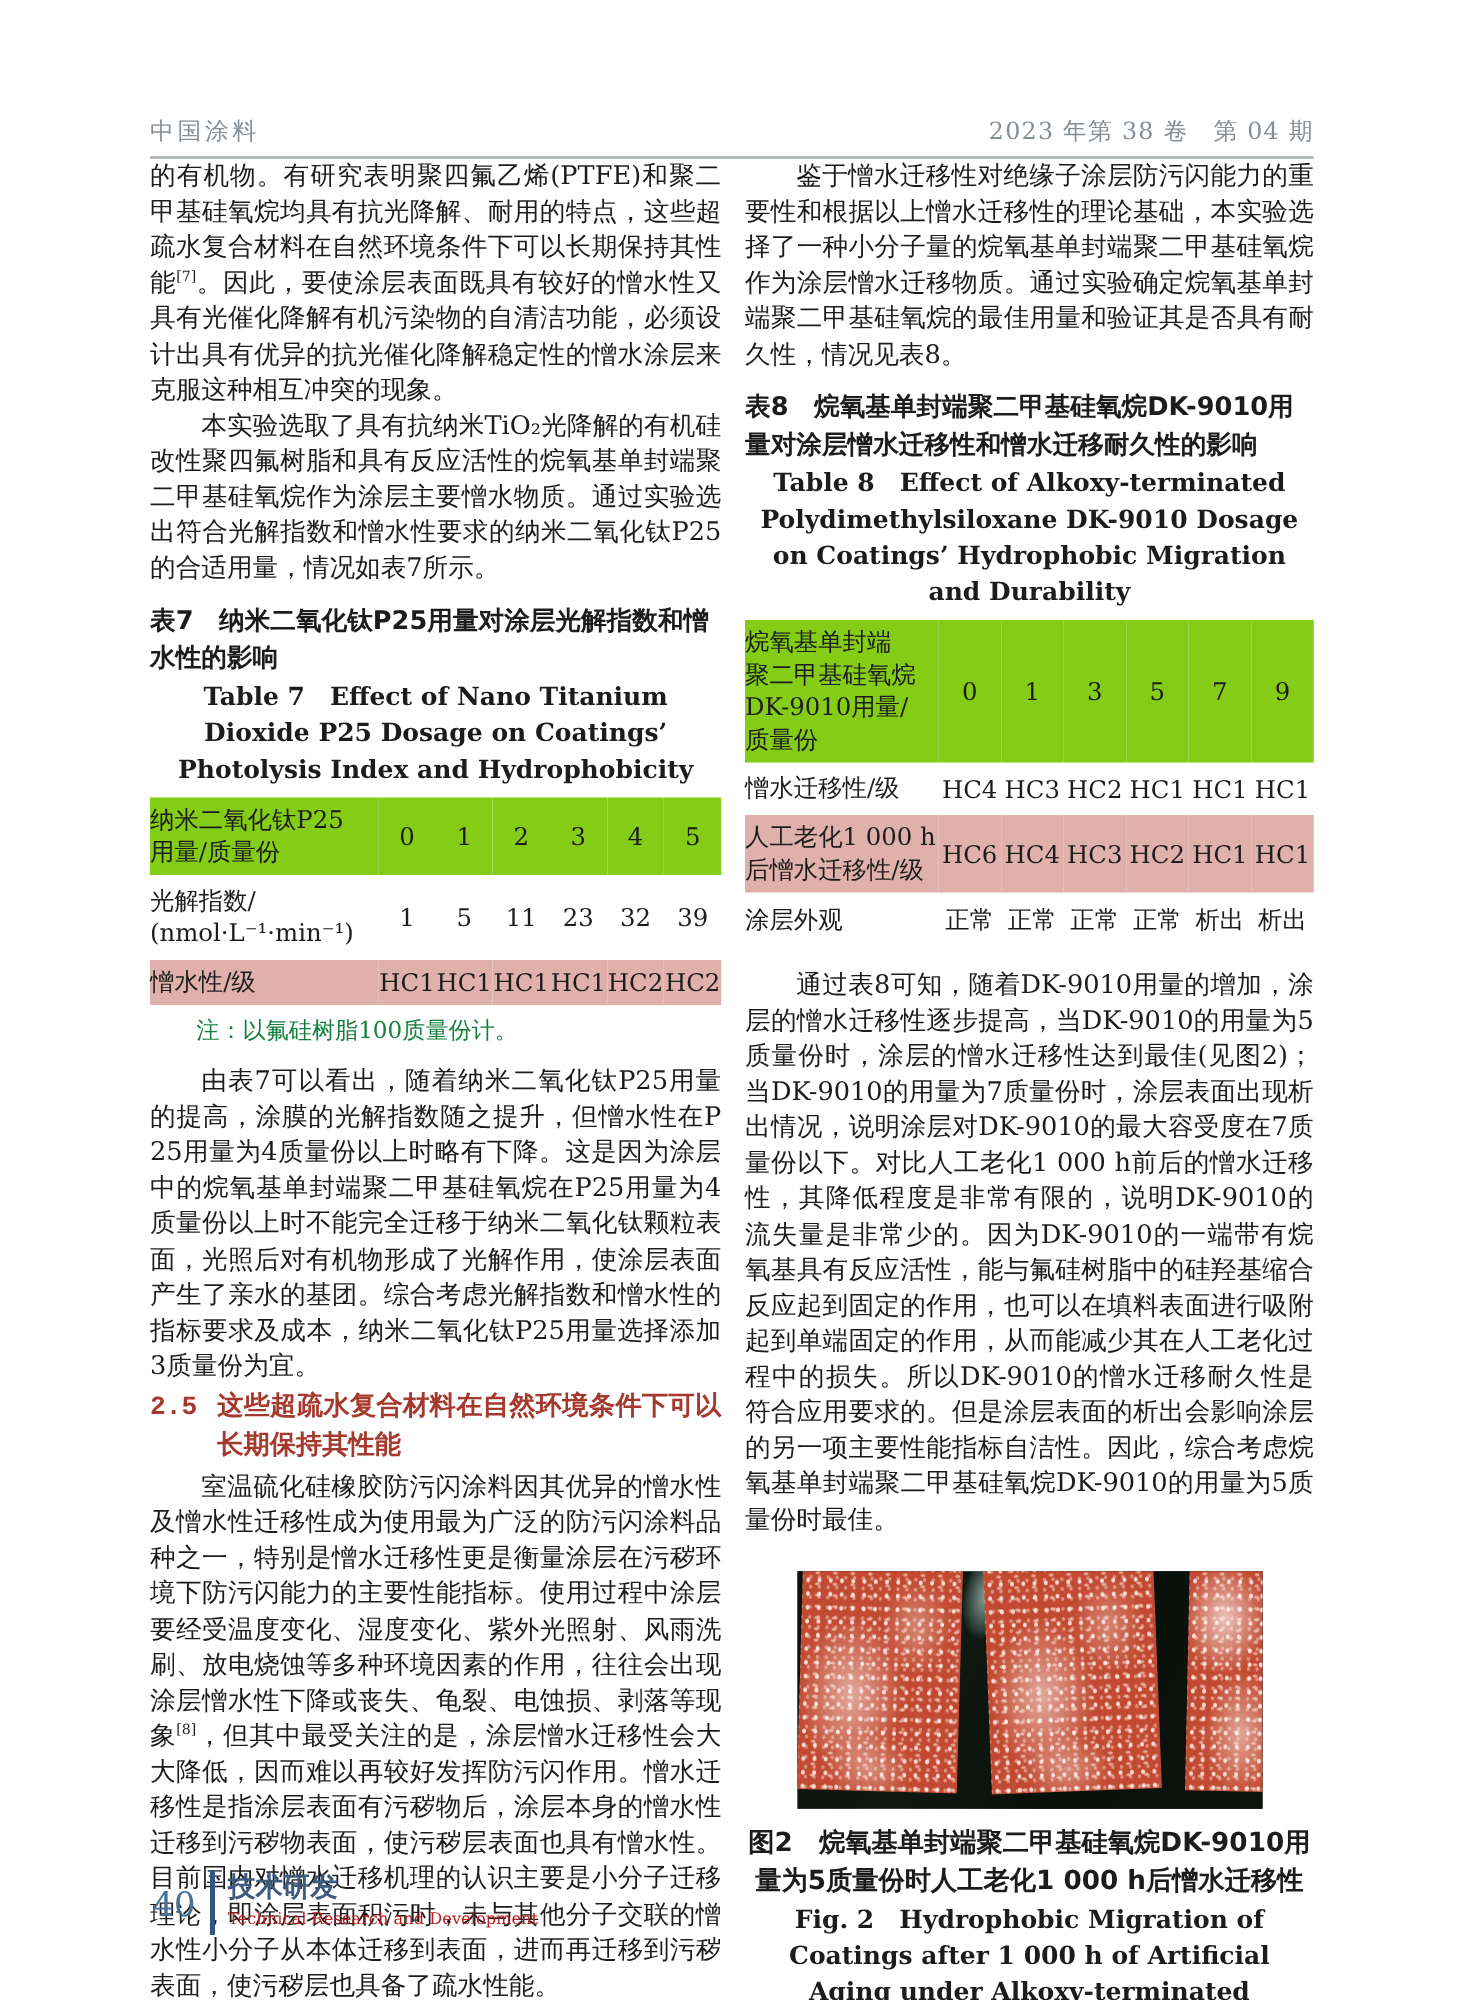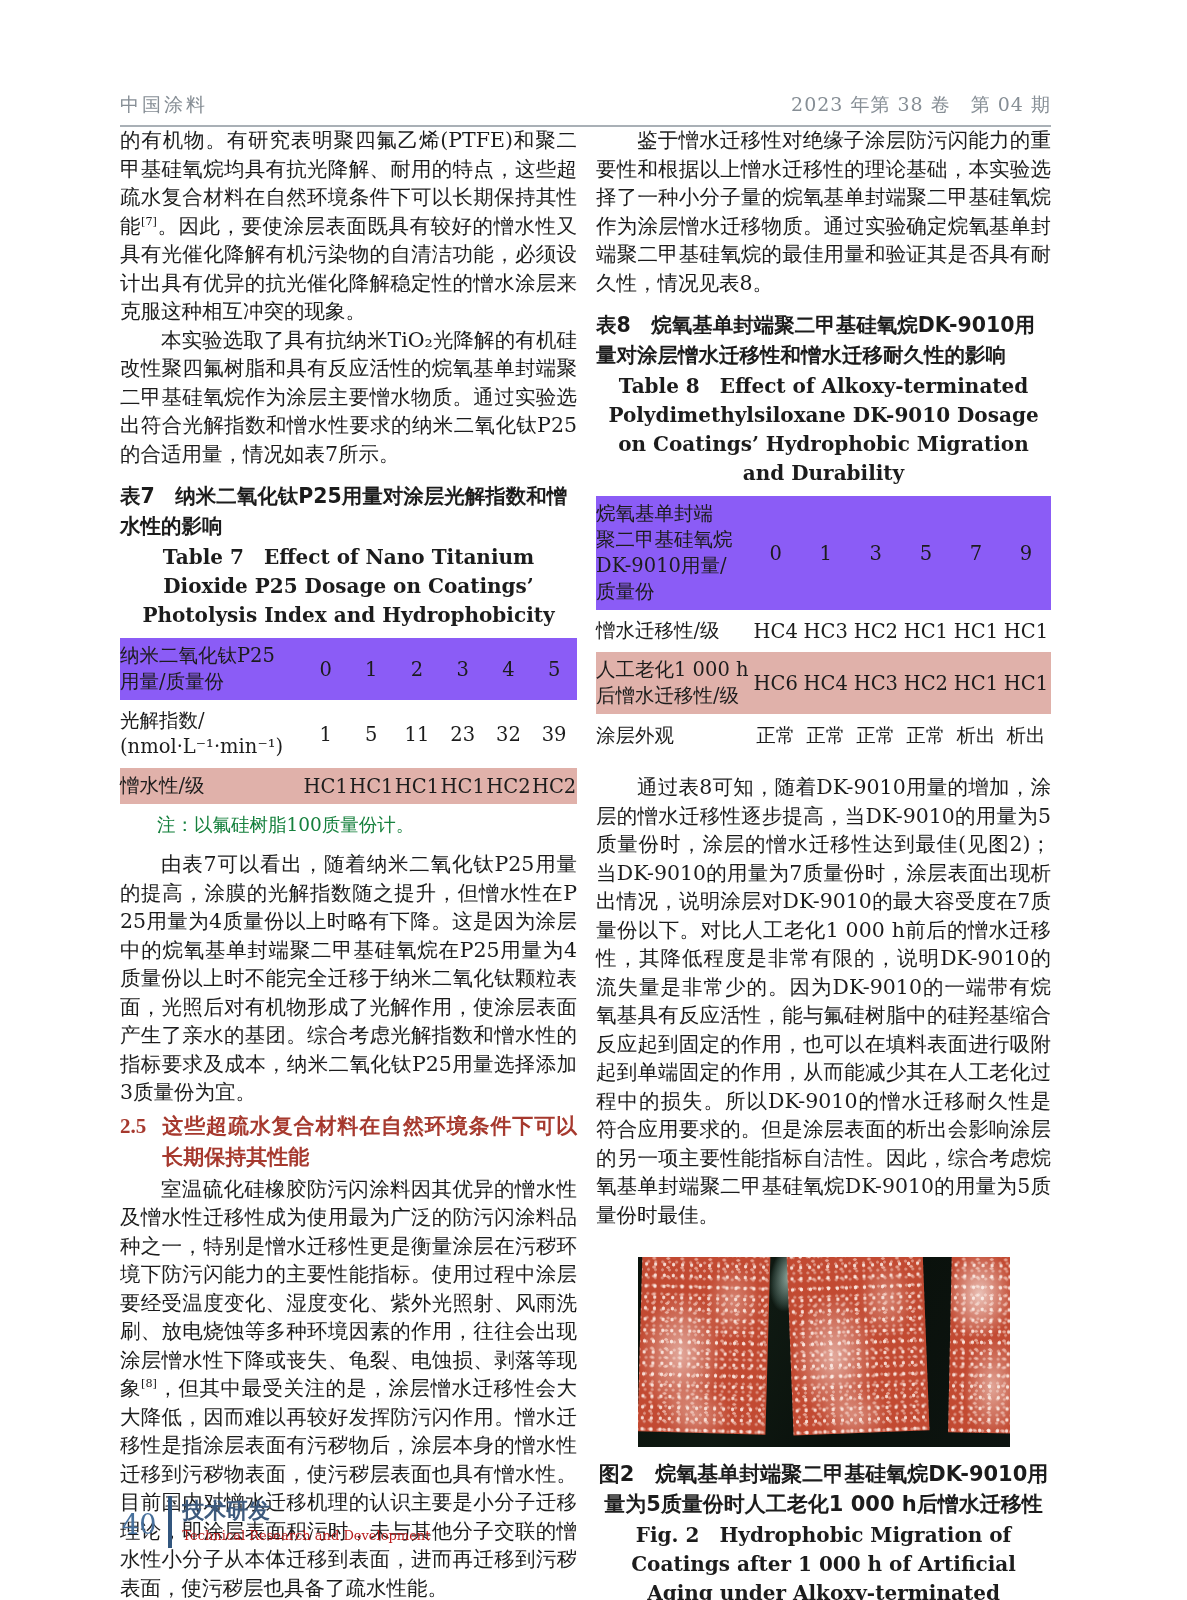--- a/index.html
+++ b/index.html
@@ -36,32 +36,32 @@
     margin-top:2px;
   }
   
   table.data-table {
     width:100%; border-collapse:separate; border-spacing:0 3px;
     font-size:19.5px; margin-top:5px; table-layout:fixed;
   }
   table.data-table td { padding:5px 0; vertical-align:middle; }
   td.lbl { text-align:left; padding-left:9px; white-space:pre-line; line-height:26px; }
   td.val { text-align:center; }
-  tr.pink-dark  td { background:#8b5cf6; }
+  tr.pink-dark  td { background:#84cc16; }
   tr.pink-light td { background:#e0b1aa; }
   .t7 td.lbl { width:40%; }
   .t8 td.lbl { width:34%; }
   .tbl-note {
     color:#15803d; font-size:18.5px; line-height:26px;
     margin:5px 0 0 0; text-indent:2em;
   }
   
   .section-head {
     display:flex; color:#a6392e; margin:4px 0 2px 0;
-    font-family:Liberation Serif, serif;
+    font-family:Liberation Mono, monospace;
     font-weight:700; font-size:21px; line-height:31px;
   }
   .section-head .sec-num { flex:0 0 auto; margin-right:16px; }
   .section-head .sec-title { flex:1 1 auto; text-align:justify; }
   
   .fig-photo {
     width:372px; height:190px; margin:28px auto 0 auto; position:relative;
     background:linear-gradient(115deg,#0a130d 0%,#13221762 35%,#0a110c 60%,#0d1410 100%);
     background-color:#0c130e; overflow:hidden;
   }

